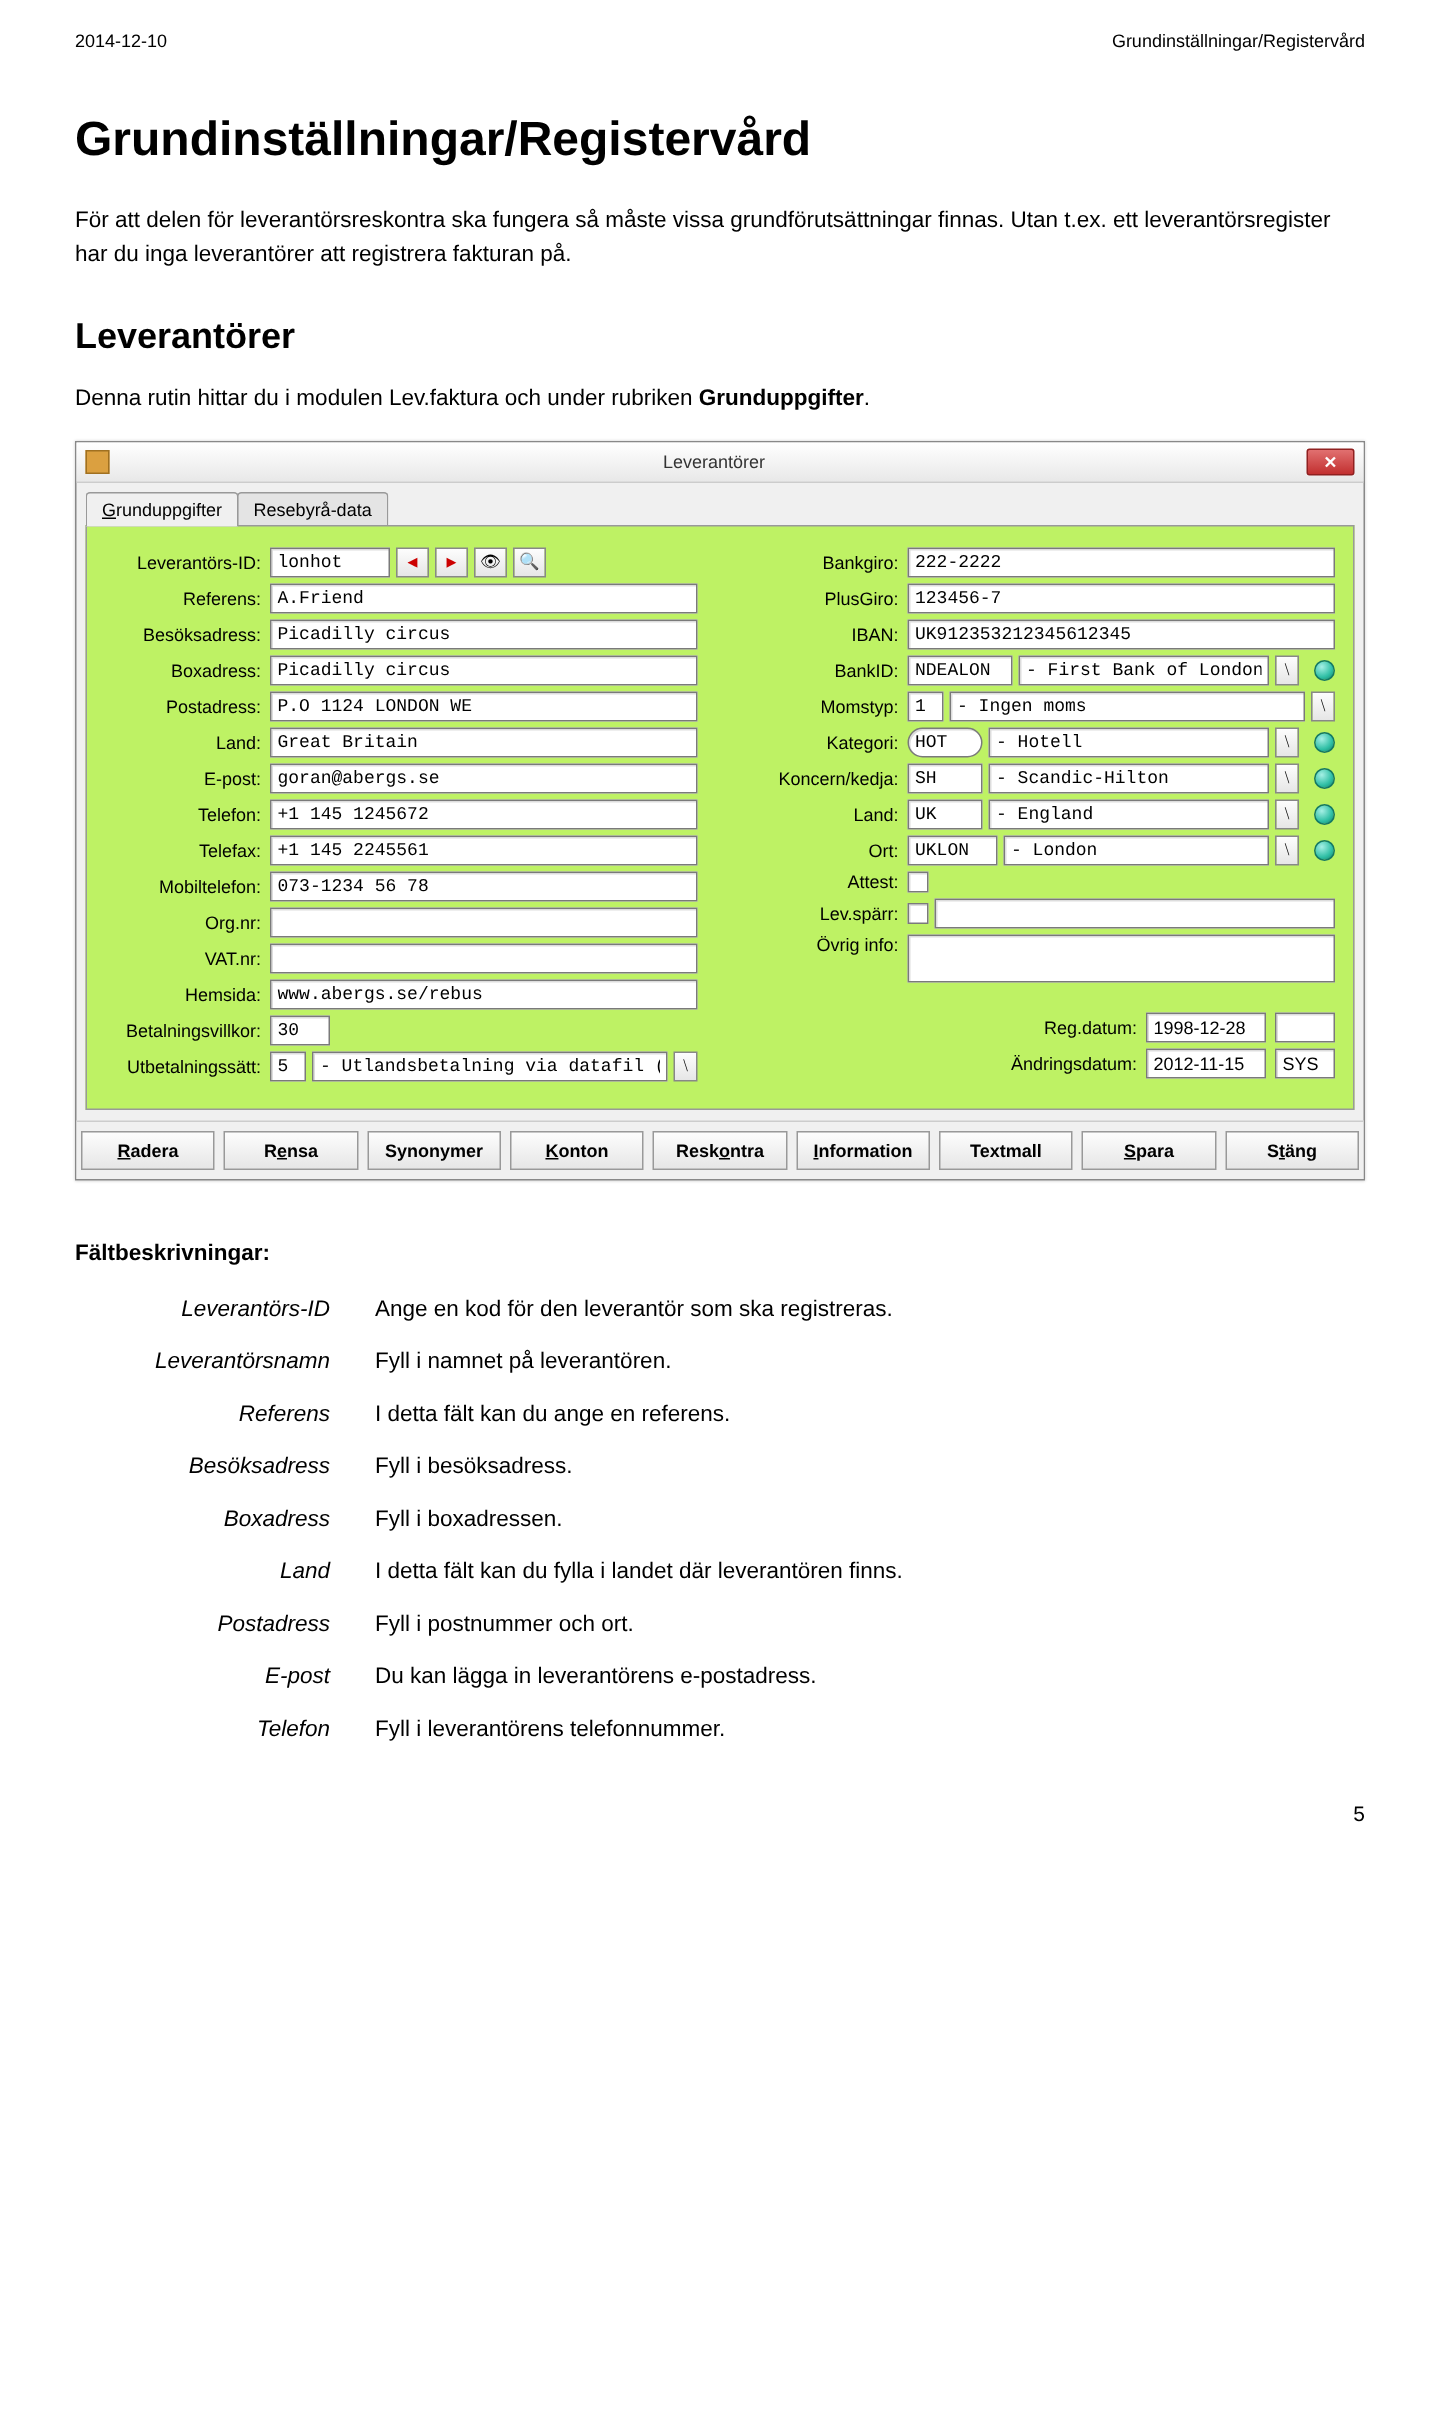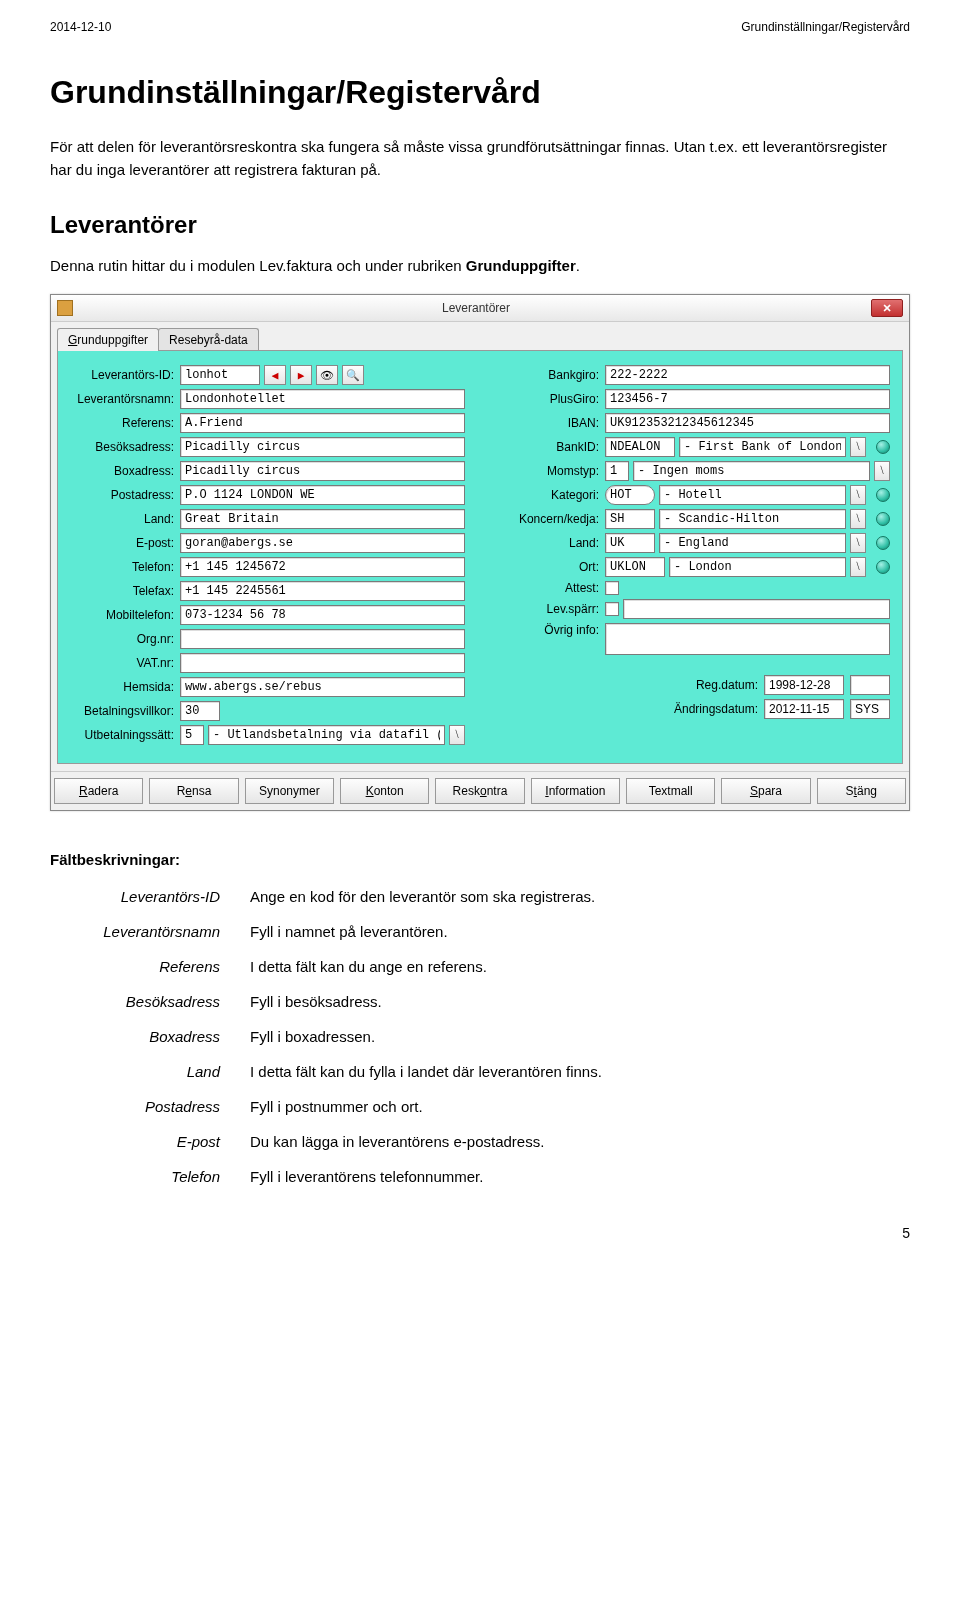--- a/index.html
+++ b/index.html
@@ -76,21 +76,21 @@
     margin-right: -1px;
     border-radius: 3px 3px 0 0;
   }
   .tab.active { background: #f0f0f0; position: relative; z-index: 2; }
   .tab:not(.active){ background: #e4e4e4; }
   .tab u { text-decoration: underline; }
   .tab-body {
     border: 1px solid #999;
     margin: 0 6px 6px;
     padding: 14px 12px 14px;
-    background: #5eead4;
+    background: #bef264;
     position: relative; top:-1px;
   }
   .cols { display: flex; gap: 30px; }
   .col { flex: 1; }
   .form-row {
     display: flex;
     align-items: center;
     margin-bottom: 4px;
   }
   .form-row .lbl {
@@ -162,20 +162,21 @@
   .bottom-row .lbl { font-size:12px; }
   .date-box {
     background:#fff; border:1px solid #7a7a7a; box-shadow: inset 1px 1px 0 #ddd;
     height:20px; width:80px; padding:0 4px; font-size:12px; font-family: inherit;
   }
   .sig-box { width:40px; }
   .button-bar {
     display:flex;
     border-top: 1px solid #ccc;
     background:#f0f0f0;
+    font-weight:bold;
   }
   .button-bar .bbtn {
     flex:1;
     border:1px solid #999;
     margin: 6px 3px;
     padding: 5px 0;
     text-align:center;
     background: linear-gradient(#fdfdfd,#e6e6e6);
     font-size:12px;
   }
@@ -242,26 +243,20 @@
             <span class="nav-btn" style="color:#c00">◀</span>
             <span class="nav-btn" style="color:#c00">▶</span>
             <span class="nav-btn">
               <span>👁</span>
             </span>
             <span class="nav-btn">
               <span>🔍</span>
             </span>
           </div>
         </div>
-        <div class="form-row">
-            <div class="lbl">Leverantörsnamn:</div>
-            <div class="ctrl">
-              <input class="txt" value="Londonhotellet" style="">
-            </div>
-          </div>
         <div class="form-row">
             <div class="lbl">Referens:</div>
             <div class="ctrl">
               <input class="txt" value="A.Friend" style="">
             </div>
           </div>
         <div class="form-row">
             <div class="lbl">Besöksadress:</div>
             <div class="ctrl">
               <input class="txt" value="Picadilly circus" style="">

